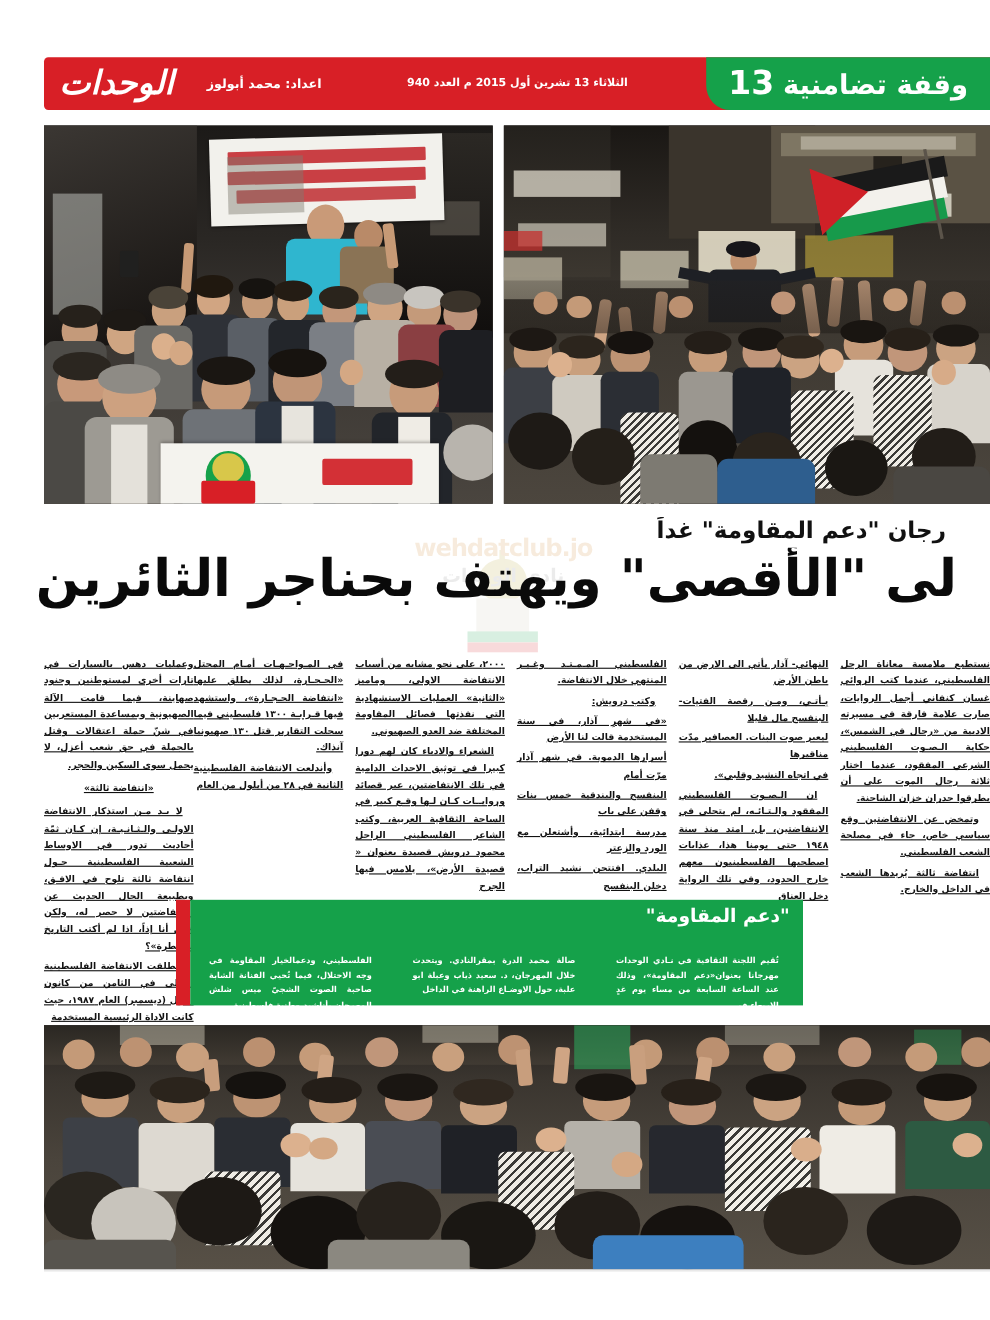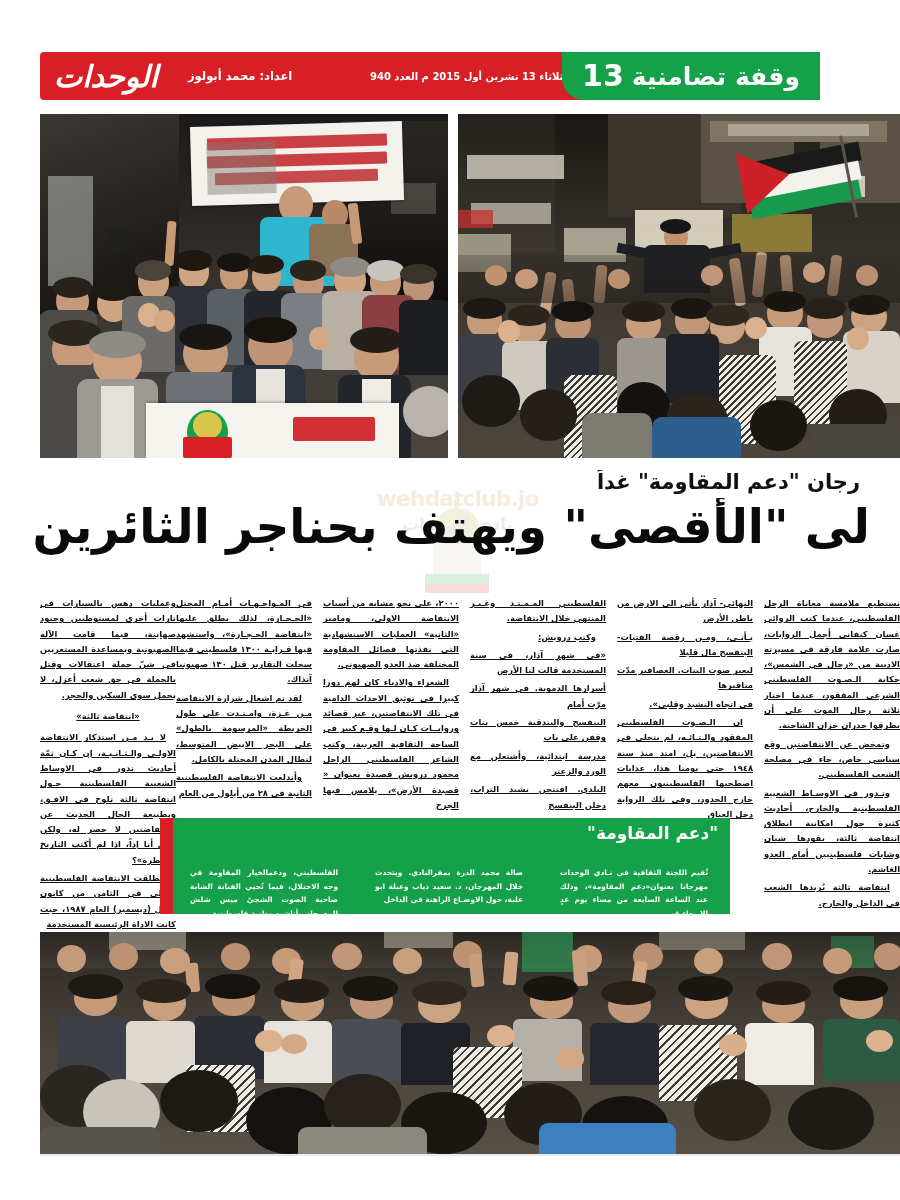--- a/index.html
+++ b/index.html
@@ -19,21 +19,21 @@
     position: absolute;
     inset: 0;
     background: #fff;
   }
 
   
   .masthead {
     position: absolute;
     left: 40px;
     top: 52px;
-    width: 780px;
+    width: 860px;
     height: 48px;
     background: #d81f26;
     border-radius: 4px 0 0 4px;
     overflow: visible;
   }
   .masthead-green-tab {
     position: absolute;
     right: 0;
     top: 0;
     width: 258px;
@@ -492,21 +492,20 @@
     <div class="wm-ar">نادي الوحدات</div>
   </div>
 
   <div class="kicker">رجان "دعم المقاومة" غداً</div>
   <div class="headline">لى "الأقصى" ويهتف بحناجر الثائرين</div>
 
   <div class="article">
     <div class="col c1">
       <p class="noind">نستطيع ملامسة معاناة الرجل الفلسطيني، عندما كتب الروائي غسان كنفاني أجمل الروايات، صارت علامة فارقة في مسيرته الادبية من «رجال في الشمس»، حكاية الـصـوت الفلسطيني الشرعي المفقود، عندما اختار ثلاثة رجال الموت على أن يطرقوا جدران خزان الشاحنة.</p>
       <p>وتمخض عن الانتفاضتين وقع سياسي خاص، جاء في مصلحة الشعب الفلسطيني.</p>
-      <p>وتـدور في الاوسـاط الشعبية الفلسطينية والخارج، أحاديث كثيرة حول امكانية انطلاق انتفاضة ثالثة، يقودها شبان وشابات فلسطينيين أمام العدو الغاشم.</p>
       <p>انتفاضة ثالثة يُريدها الشعب في الداخل والخارج.</p>
     </div>
     <div class="col c2">
       <p class="noind">النهائي- آذار يأتي الى الارض من باطن الأرض</p>
       <p class="noind">يـأتـي، ومـن رقصة الفتيات- البنفسج مال قليلا</p>
       <p class="noind">ليعبر صوت البنات. العصافير مدّت مناقيرها</p>
       <p class="noind">في اتجاه النشيد وقلبي».</p>
       <p>ان الـصـوت الفلسطيني المفقود والـتـائـه، لم يتجلى في الانتفاضتين، بل، امتد منذ سنة ١٩٤٨ حتى يومنا هذا، عذابات اصطحبها الفلسطينيون معهم خارج الحدود، وفي تلك الرواية دخل العناق</p>
     </div>
     <div class="col c3">
@@ -517,21 +516,20 @@
       <p class="noind">البنفسج والبندقية خمس بنات وقفن على باب</p>
       <p class="noind">مدرسة ابتدائية، وأشتعلن مع الورد والزعتر</p>
       <p class="noind">البلدي. افتتحن نشيد التراب، دخلن البنفسج</p>
     </div>
     <div class="col c4">
       <p class="noind">٢٠٠٠، على نحو مشابه من أسباب الانتفاضة الاولى، وماميز «الثانية» العمليات الاستشهادية التي نفذتها فصائل المقاومة المختلفة ضد العدو الصهيوني.</p>
       <p>الشعراء والادباء كان لهم دورا كبيرا في توثيق الاحداث الدامية في تلك الانتفاضتين، عبر قصائد وروايــات كـان لـها وقـع كبير في الساحة الثقافية العربية، وكتب الشاعر الفلسطيني الراحل محمود درويش قصيدة بعنوان « قصيدة الأرض»، يلامس فيها الجرح</p>
     </div>
     <div class="col c5">
       <p class="noind">في المـواجـهـات أمـام المحتل «الحـجـارة، لذلك يطلق عليها «انتفاضة الحـجـارة»، واستشهد فيها قـرابـة ١٣٠٠ فلسطيني فيما سجلت التقارير قتل ١٣٠ صهيونيا آنذاك.</p>
-      <p>لقد تم اشعال شرارة الانتفاضة مـن غـزة، وامـتـدت على طول الخريطة «المرسومة بالطول» على البحر الابيض المتوسط، لتطال المدن المحتلة بالكامل.</p>
       <p>وأندلعت الانتفاضة الفلسطينية الثانية في ٢٨ من أيلول من العام</p>
     </div>
     <div class="col c6">
       <p class="noind">وعمليات دهس بالسيارات في تارات أخرى لمستوطنين وجنود صهاينة، فيما قامت الآلة الصهيونية وبمساعدة المستعربين في شنّ حملة اعتقالات وقتل بالجملة في حق شعب أعزل، لا يحمل سوى السكين والحجر.</p>
       <p class="noind" style="text-align-last:center;margin:6px 0;">«انتفاضة ثالثة»</p>
       <p>لا بـد مـن استذكار الانتفاضة الاولـى والـثـانـيـة، إن كـان ثمّة أحاديث تدور في الاوساط الشعبية الفلسطينية حـول انتفاضة ثالثة تلوح في الافـق، وبطبيعة الحال الحديث عن الانتفاضتين لا حصر له، ولكن «من أنا إذاً، اذا لم أكتب التاريخ بالفطرة»؟</p>
       <p>انطلقت الانتفاضة الفلسطينية الاولى في الثامن من كانون الاول (ديسمبر) العام ١٩٨٧، حيث كانت الاداة الرئيسية المستخدمة</p>
     </div>
   </div>
 

